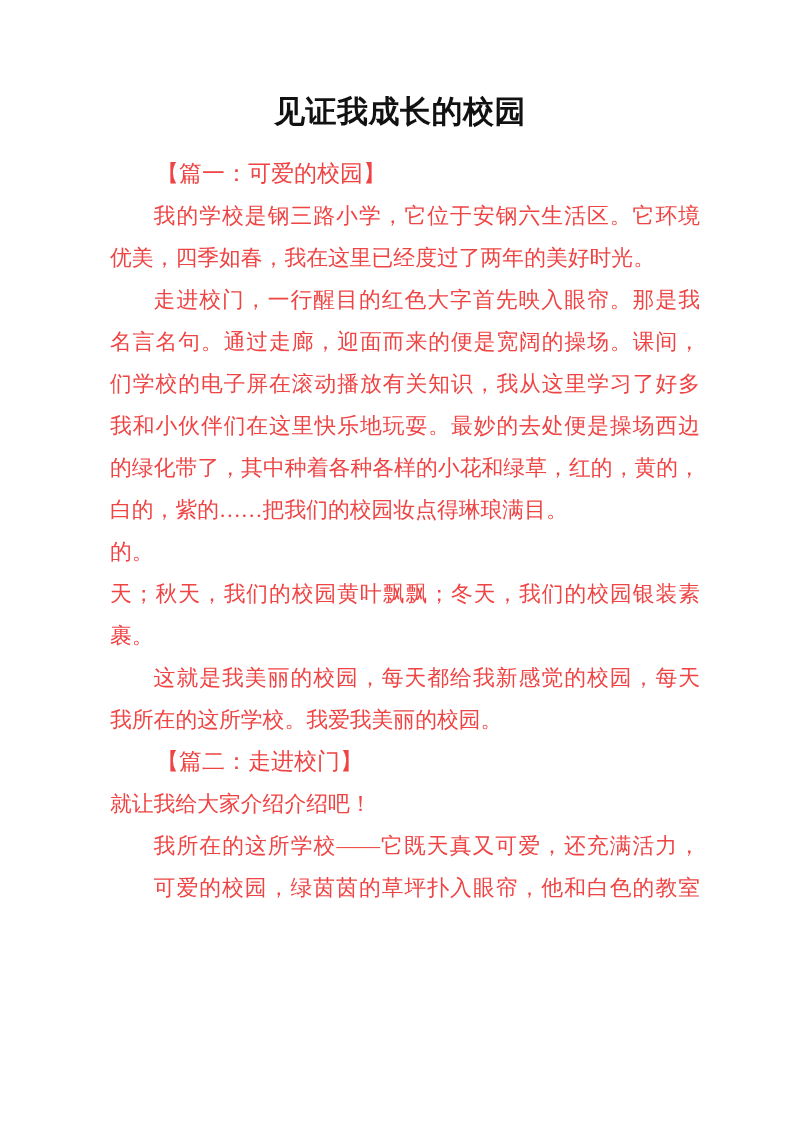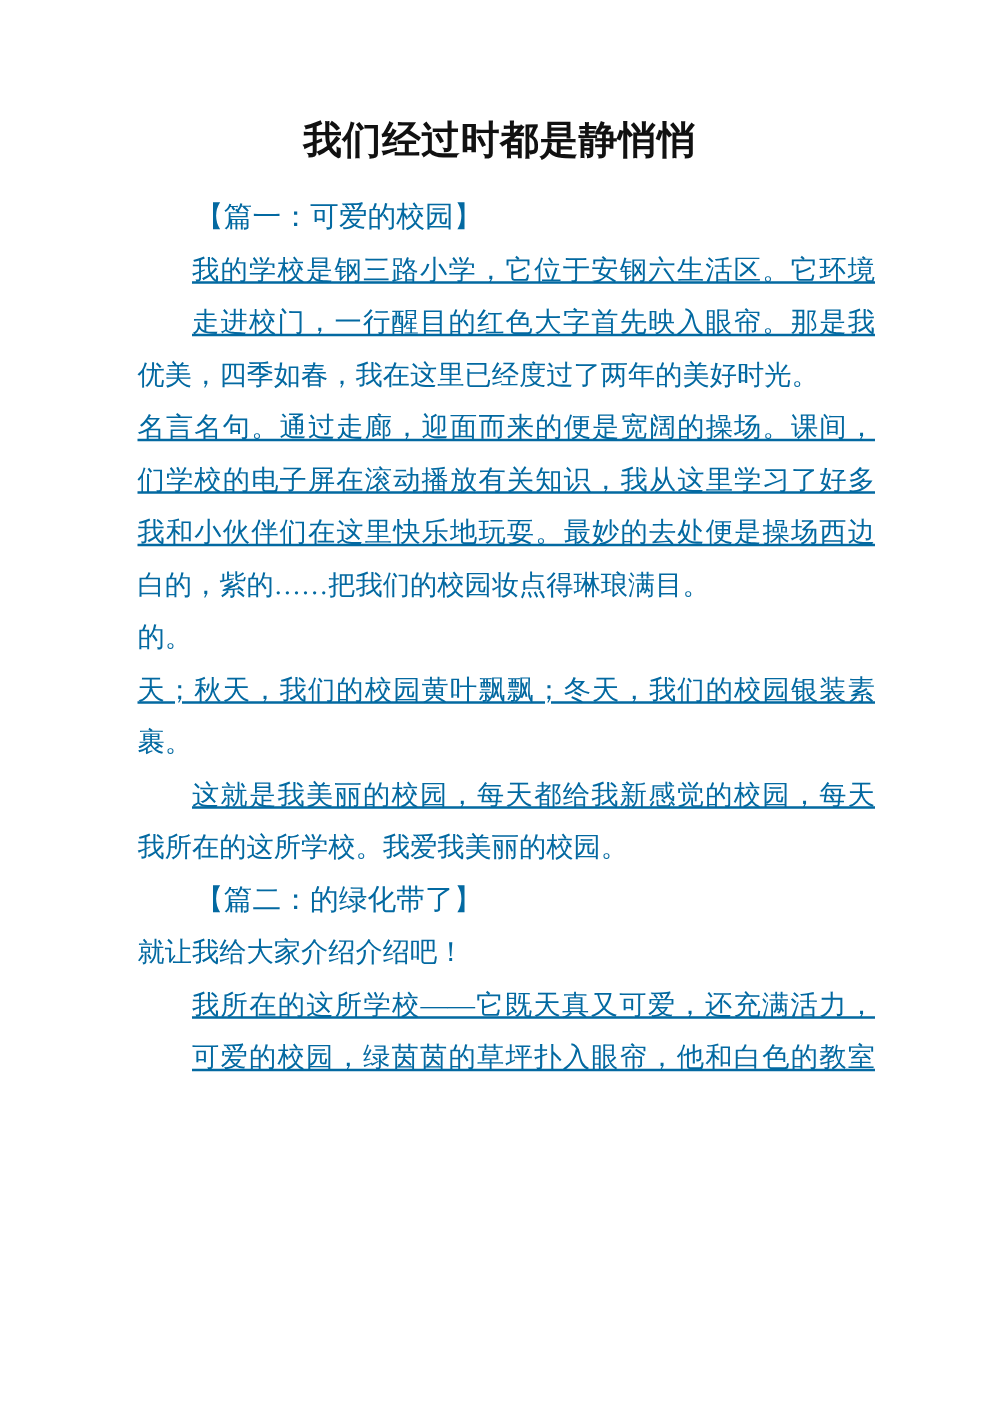--- a/index.html
+++ b/index.html
@@ -30,55 +30,55 @@
     color: #111111;
   }
   .content {
     position: absolute;
     top: 153px;
     left: 110px;
     width: 590px;
     font-family: "Liberation Serif", "DejaVu Serif", serif;
     font-size: 21.8px;
     line-height: 42px;
-    color: #0369a1;
+    color: #ef4444;
   }
   .line {
     margin: 0;
     padding: 0;
   }
   .line.indent {
     text-indent: 2em;
   }
   .line.j {
     text-align: justify;
     text-align-last: justify;
-    text-decoration: underline;
   }
   .line.heading {
     font-size: 23px;
   }
 </style>
 </head>
 <body>
 
 <div class="page">
-  <h1 class="title">我们经过时都是静悄悄</h1>
+  <h1 class="title">见证我成长的校园</h1>
   <div class="content" id="content">
       <div class="line indent heading">【篇一：可爱的校园】</div>
       <div class="line indent j">我的学校是钢三路小学，它位于安钢六生活区。它环境</div>
+      <div class="line">优美，四季如春，我在这里已经度过了两年的美好时光。</div>
       <div class="line indent j">走进校门，一行醒目的红色大字首先映入眼帘。那是我</div>
-      <div class="line">优美，四季如春，我在这里已经度过了两年的美好时光。</div>
       <div class="line j">名言名句。通过走廊，迎面而来的便是宽阔的操场。课间，</div>
       <div class="line j">们学校的电子屏在滚动播放有关知识，我从这里学习了好多</div>
       <div class="line j">我和小伙伴们在这里快乐地玩耍。最妙的去处便是操场西边</div>
+      <div class="line j">的绿化带了，其中种着各种各样的小花和绿草，红的，黄的，</div>
       <div class="line">白的，紫的……把我们的校园妆点得琳琅满目。</div>
       <div class="line">的。</div>
       <div class="line j">天；秋天，我们的校园黄叶飘飘；冬天，我们的校园银装素</div>
       <div class="line">裹。</div>
       <div class="line indent j">这就是我美丽的校园，每天都给我新感觉的校园，每天</div>
       <div class="line">我所在的这所学校。我爱我美丽的校园。</div>
-      <div class="line indent heading">【篇二：的绿化带了】</div>
+      <div class="line indent heading">【篇二：走进校门】</div>
       <div class="line">就让我给大家介绍介绍吧！</div>
       <div class="line indent j">我所在的这所学校——它既天真又可爱，还充满活力，</div>
       <div class="line indent j">可爱的校园，绿茵茵的草坪扑入眼帘，他和白色的教室</div>
     </div>
 </div>
 
 </body></html>

